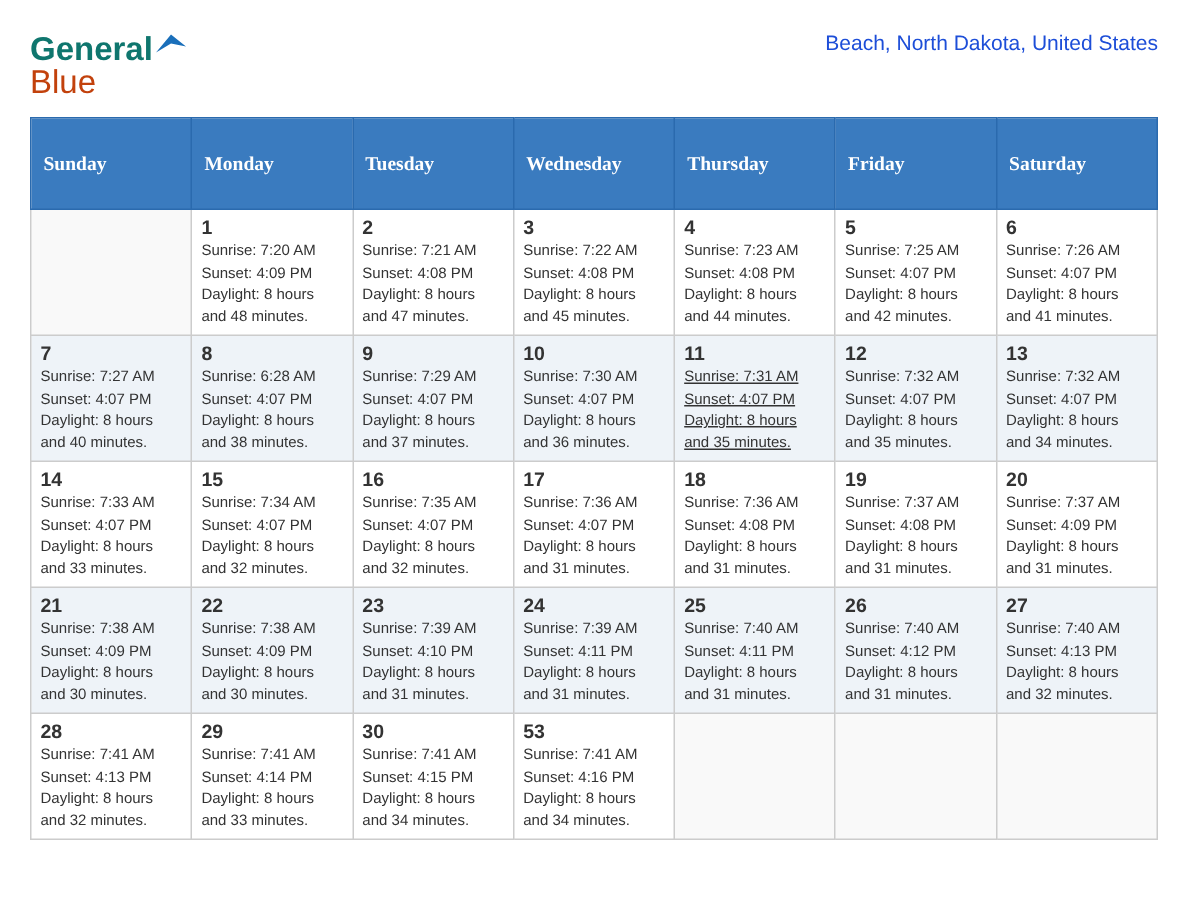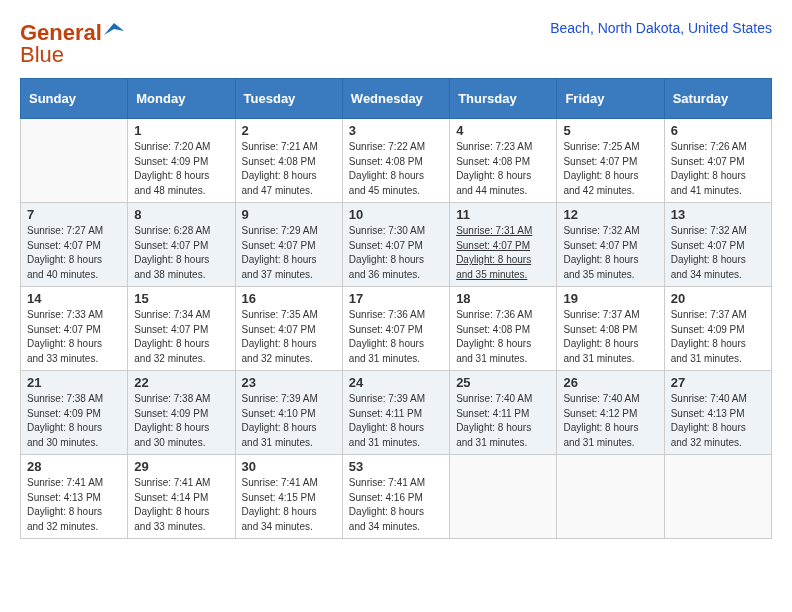--- a/index.html
+++ b/index.html
@@ -36,23 +36,24 @@
     }
     .calendar {
       width: 100%;
       border-collapse: collapse;
       border: 1px solid #ccc;
     }
     .calendar th {
       background-color: #3a7bbf;
       color: #fff;
       text-align: left;
-      padding: 12px 8px;
+      padding: 22px 8px;
       font-size: 13px;
       border: 1px solid #2a6aae;
+      font-family: Liberation Serif, serif;
     }
     .calendar td {
       vertical-align: top;
       border: 1px solid #ccc;
       padding: 4px 6px;
       width: calc(100% / 7);
       min-height: 80px;
       font-size: 11px;
       color: #333;
     }
@@ -74,21 +75,21 @@
       background-color: #eef3f8;
     }
   </style>
 </head>
 <body>
 
 <div class="header">
   <div class="logo">
     <div>
       <div style="display:flex;align-items:center;">
-        <span class="logo-general" style="font-size:22px;font-weight:bold;color:#c2410c;">General</span>
+        <span class="logo-general" style="font-size:22px;font-weight:bold;color:#0f766e;">General</span>
         <svg width="20" height="24" viewBox="0 0 20 24" style="margin-left:2px;">
           <polygon points="10,2 20,10 10,8 0,14" fill="#1a6fba"></polygon>
         </svg>
       </div>
       <span class="logo-blue" style="font-size:22px;font-weight:normal;color:#c2410c;display:block;margin-top:-4px;">Blue</span>
     </div>
   </div>
   <div class="title-block">
     <div class="location">Beach, North Dakota, United States</div>
   </div>

